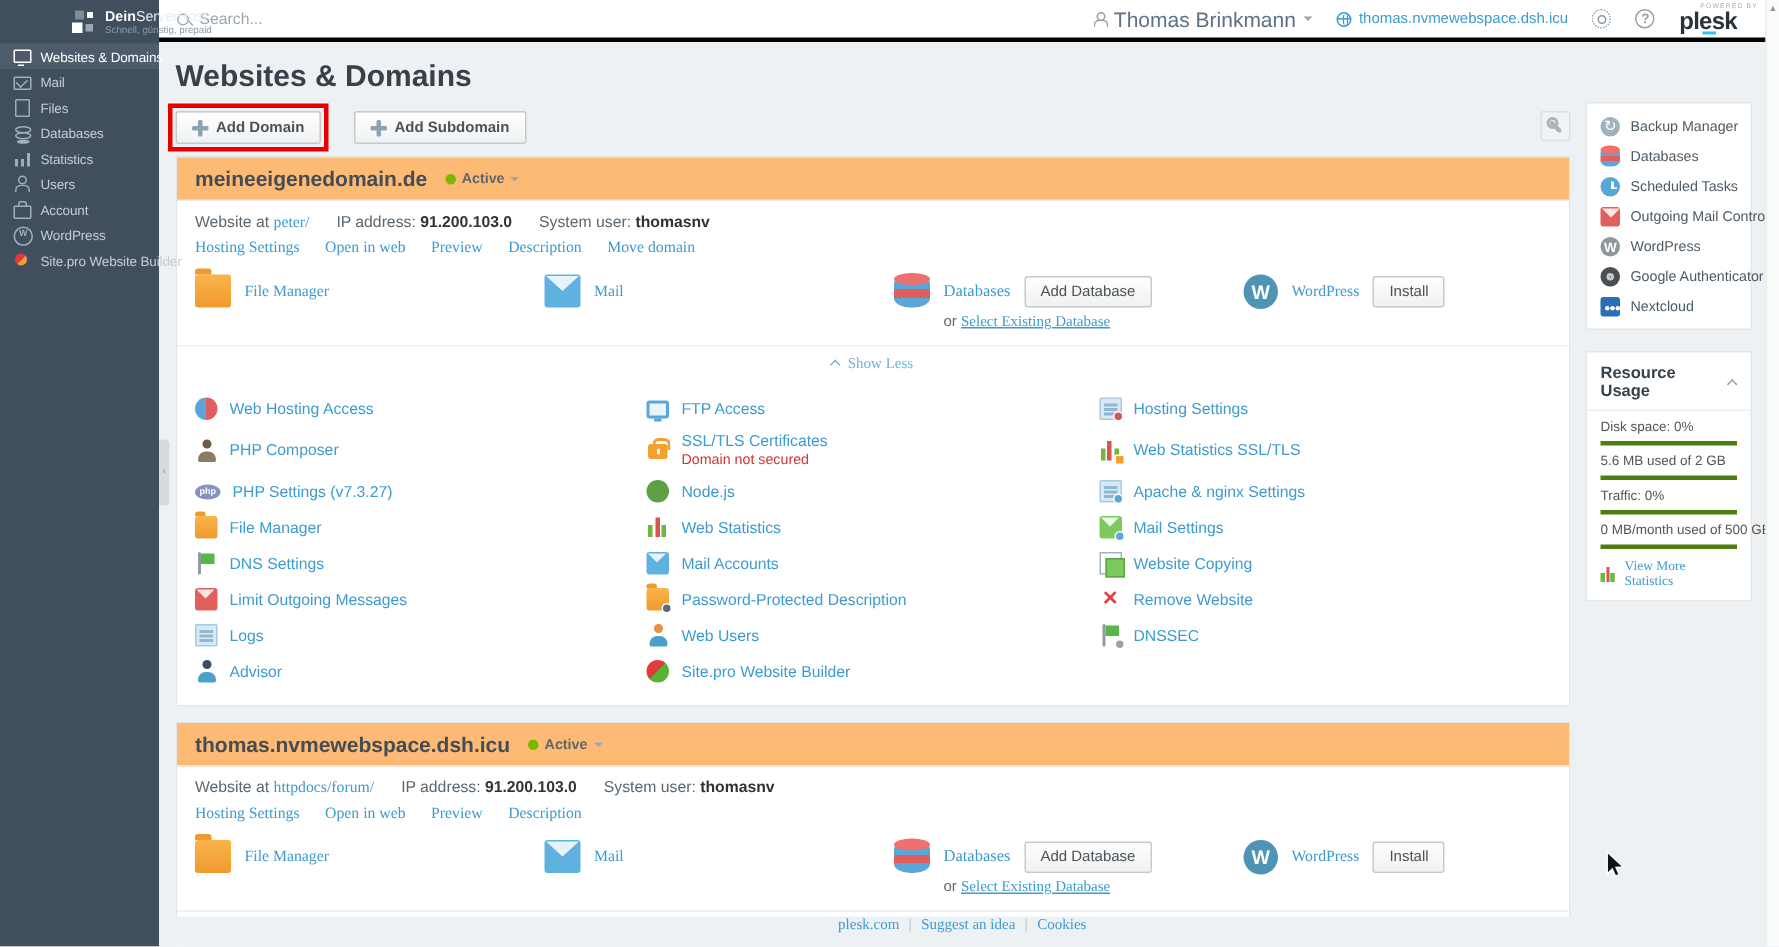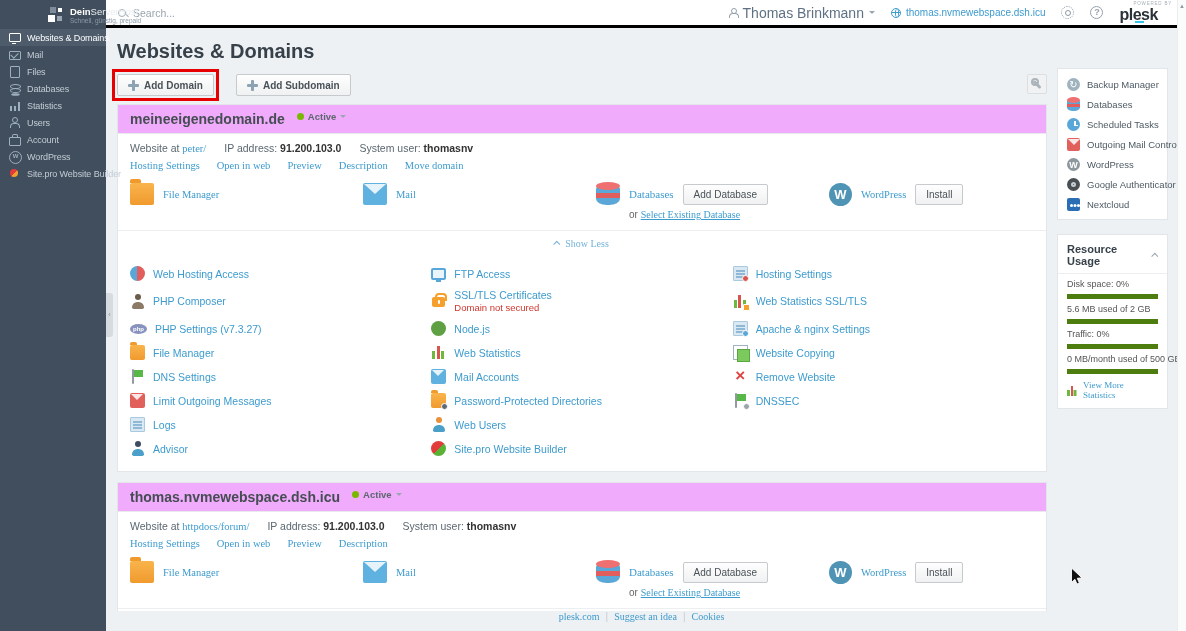--- a/index.html
+++ b/index.html
@@ -82,21 +82,21 @@
   .plus-ico { width:11px; height:11px; position:relative; }
   .plus-ico::before { content:""; position:absolute; left:4px; top:0; width:3px; height:11px; background:#8ba3b2; border-radius:1px; }
   .plus-ico::after { content:""; position:absolute; left:0; top:4px; width:11px; height:3px; background:#8ba3b2; border-radius:1px; }
   .btn-wrench { position:absolute; right:0; top:0; width:20px; height:20px; background:#f1f2f3; border:1px solid #dcdfe1; border-radius:2px; cursor:pointer; }
   .tb-wrench { position:absolute; left:3px; top:3px; width:12px; height:12px; }
   .tb-wrench::before { content:""; position:absolute; width:10px; height:3px; background:#aab4ba; transform:rotate(45deg); top:5px; left:1px; border-radius:2px; }
   .tb-wrench::after { content:""; position:absolute; width:4px; height:4px; border:2px solid #aab4ba; border-radius:50%; top:0; left:0; }
 
   
   .card { background:#fff; border:1px solid #e2e6e9; margin-bottom:10px; }
-  .card-head { display:flex; align-items:flex-start; gap:12px; padding:6px 12px; background:#f0abfc; border-bottom:1px solid #e8eaec; }
+  .card-head { display:flex; align-items:center; gap:12px; padding:6px 12px; background:#fdba74; border-bottom:1px solid #e8eaec; }
   .domain-name { font-size:14px; font-weight:700; color:#454c52; }
   .status { display:flex; align-items:center; gap:4px; cursor:pointer; }
   .dot-green { width:7px; height:7px; border-radius:50%; background:#7ab800; }
   .status-label { font-size:9.5px; font-weight:700; color:#5d666d; }
   .card-body { padding:8px 12px 0; }
   .info-row { display:flex; gap:18px; font-size:10.5px; color:#5b6770; }
   .info-row b { color:#333; }
   .link { color:#3d9bce; }
   .links-row { display:flex; gap:17px; margin-top:6px; font-size:10.5px; }
   .quick-row { display:grid; grid-template-columns:233px 233px 233px 1fr; margin:12px 0 10px; align-items:start; }
@@ -181,21 +181,21 @@
   
   .aside { width:111px; flex:none; margin:40px 0 0 10px; }
   .wcard { background:#fff; border:1px solid #e2e6e9; }
   .wtool-list { padding:5px 0; }
   .wtool { display:flex; align-items:center; gap:7px; padding:3.5px 9px; font-size:9.5px; color:#4e5a63; cursor:pointer; white-space:nowrap; }
   .wtool .ic { width:13px; height:13px; }
   .resource-card { margin-top:14px; }
   .rc-head { display:flex; align-items:center; justify-content:space-between; padding:8px 9px 6px; border-bottom:1px solid #eceeef; cursor:pointer; }
   .rc-title { font-size:11px; font-weight:700; color:#37414a; }
   .rc-body { padding:0 9px 8px; }
-  .rc-row { font-size:9px; color:#555; padding:5px 0; border-bottom:5px solid #4d7c0f; white-space:nowrap; }
+  .rc-row { font-size:9px; color:#555; padding:5px 0; border-bottom:3px solid #4d7c0f; white-space:nowrap; }
   .rc-link-row { padding-top:6px; display:flex; align-items:center; gap:5px; font-size:9px; }
   .mini-bars { width:11px; height:11px; position:relative; flex:none; }
   .mini-bars::before { content:""; position:absolute; left:0; bottom:0; width:2.5px; height:6px; background:#6fb83f; box-shadow:6.5px 0 0 #6fb83f; }
   .mini-bars::after { content:""; position:absolute; left:3.5px; bottom:0; width:2.5px; height:10px; background:#d9534f; }
 
   
   .footer { position:absolute; left:106px; right:9px; bottom:0; height:20px; text-align:center; font-size:10px; color:#69a9cf; background:#eef1f4; }
   .footer .sep { color:#c5ced4; margin:0 6px; }
 
   
@@ -407,21 +407,21 @@
                 <span class="lbl">Web Statistics</span>
               </div>
             <div class="tool">
                 <span class="ic ic-mail"></span>
                 <span class="lbl">Mail Accounts</span>
               </div>
             <div class="tool">
                 <span class="ic ic-folder">
                   <span class="badge badge-dark"></span>
                 </span>
-                <span class="lbl">Password-Protected Directories</span>
+                <span class="lbl">Password-Protected Description</span>
               </div>
             <div class="tool">
                 <span class="ic ic-person" style="--c1:#e8903a;--c2:#4aa0c8"></span>
                 <span class="lbl">Web Users</span>
               </div>
             <div class="tool">
                 <span class="ic ic-split2"></span>
                 <span class="lbl">Site.pro Website Builder</span>
               </div>
 
@@ -435,20 +435,26 @@
                 <span class="ic ic-bars">
                   <span class="badge badge-orange"></span>
                 </span>
                 <span class="lbl">Web Statistics SSL/TLS</span>
               </div>
             <div class="tool">
                 <span class="ic ic-doc">
                   <span class="badge badge-blue"></span>
                 </span>
                 <span class="lbl">Apache &amp; nginx Settings</span>
+              </div>
+            <div class="tool">
+                <span class="ic ic-mail ic-mail-green">
+                  <span class="badge badge-blue"></span>
+                </span>
+                <span class="lbl">Mail Settings</span>
               </div>
             <div class="tool">
                 <span class="ic ic-copy"></span>
                 <span class="lbl">Website Copying</span>
               </div>
             <div class="tool">
                 <span class="ic ic-x"></span>
                 <span class="lbl">Remove Website</span>
               </div>
             <div class="tool">

